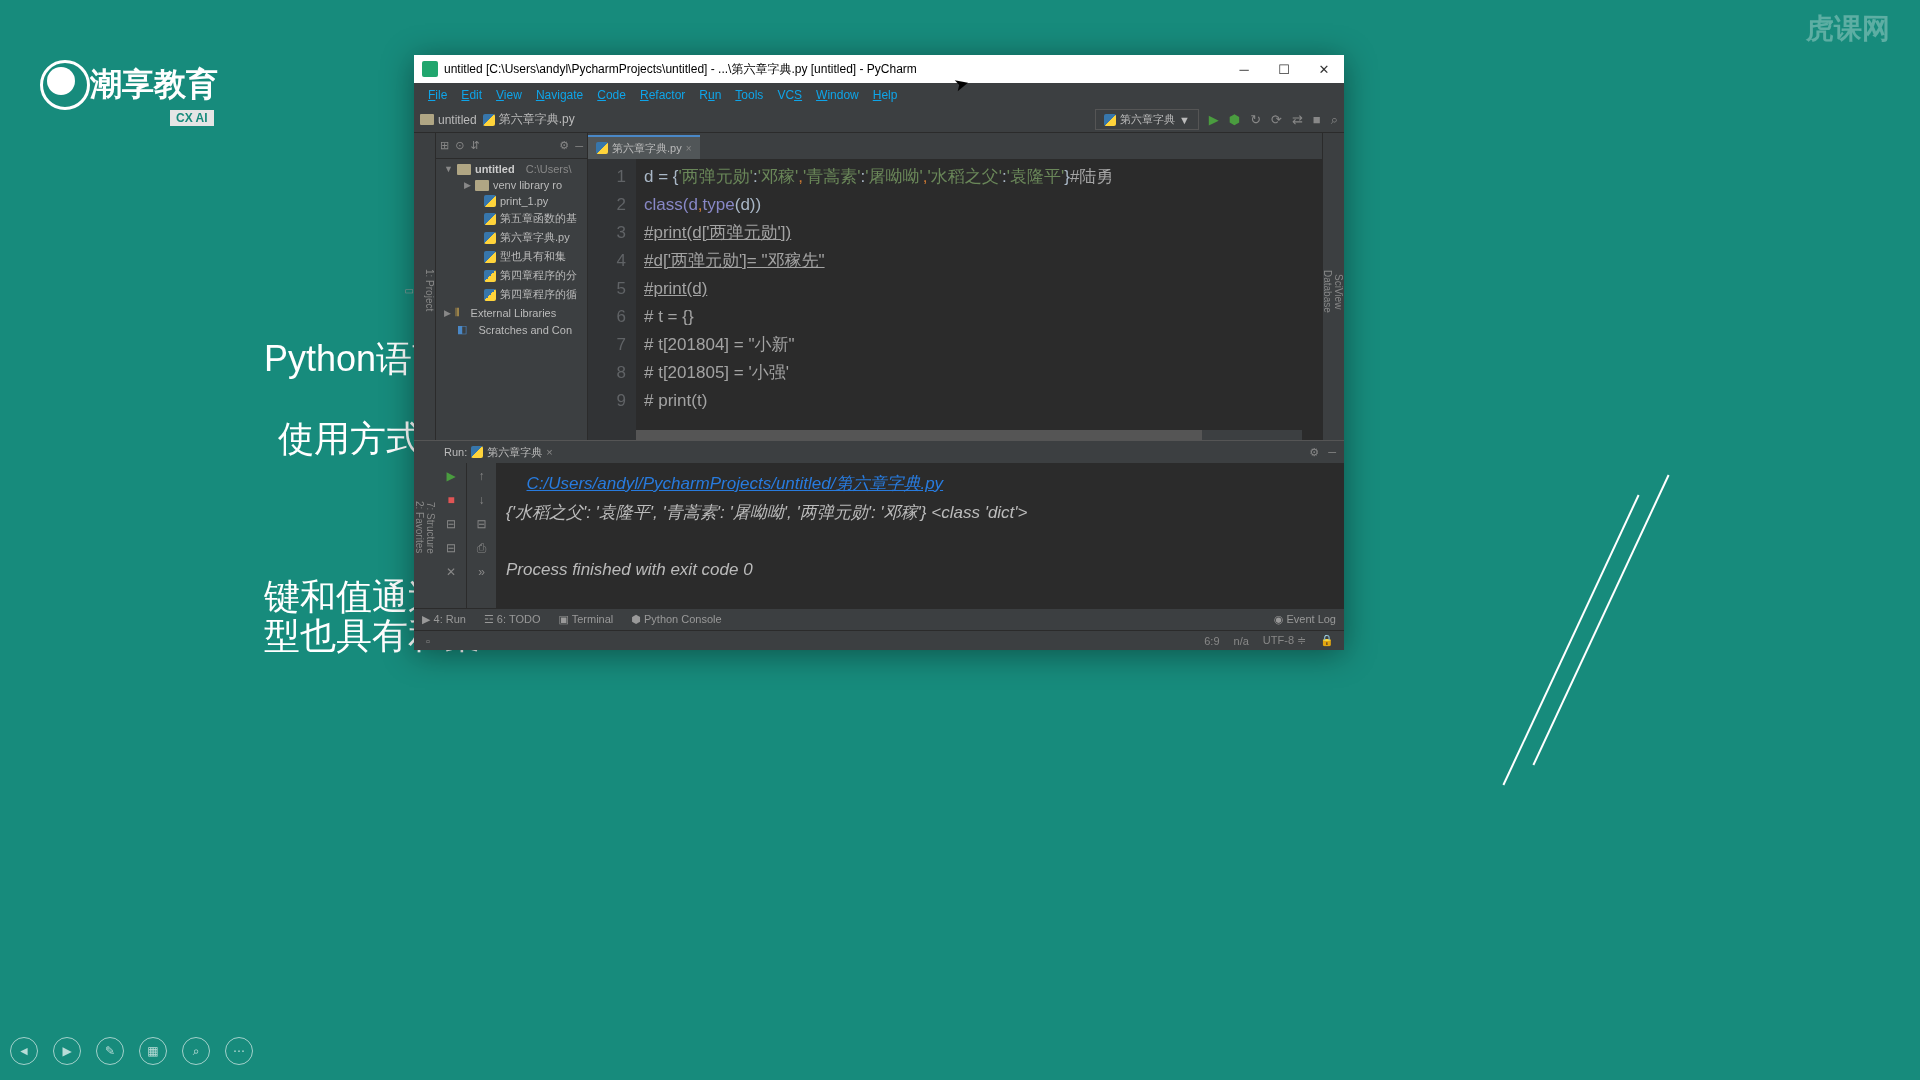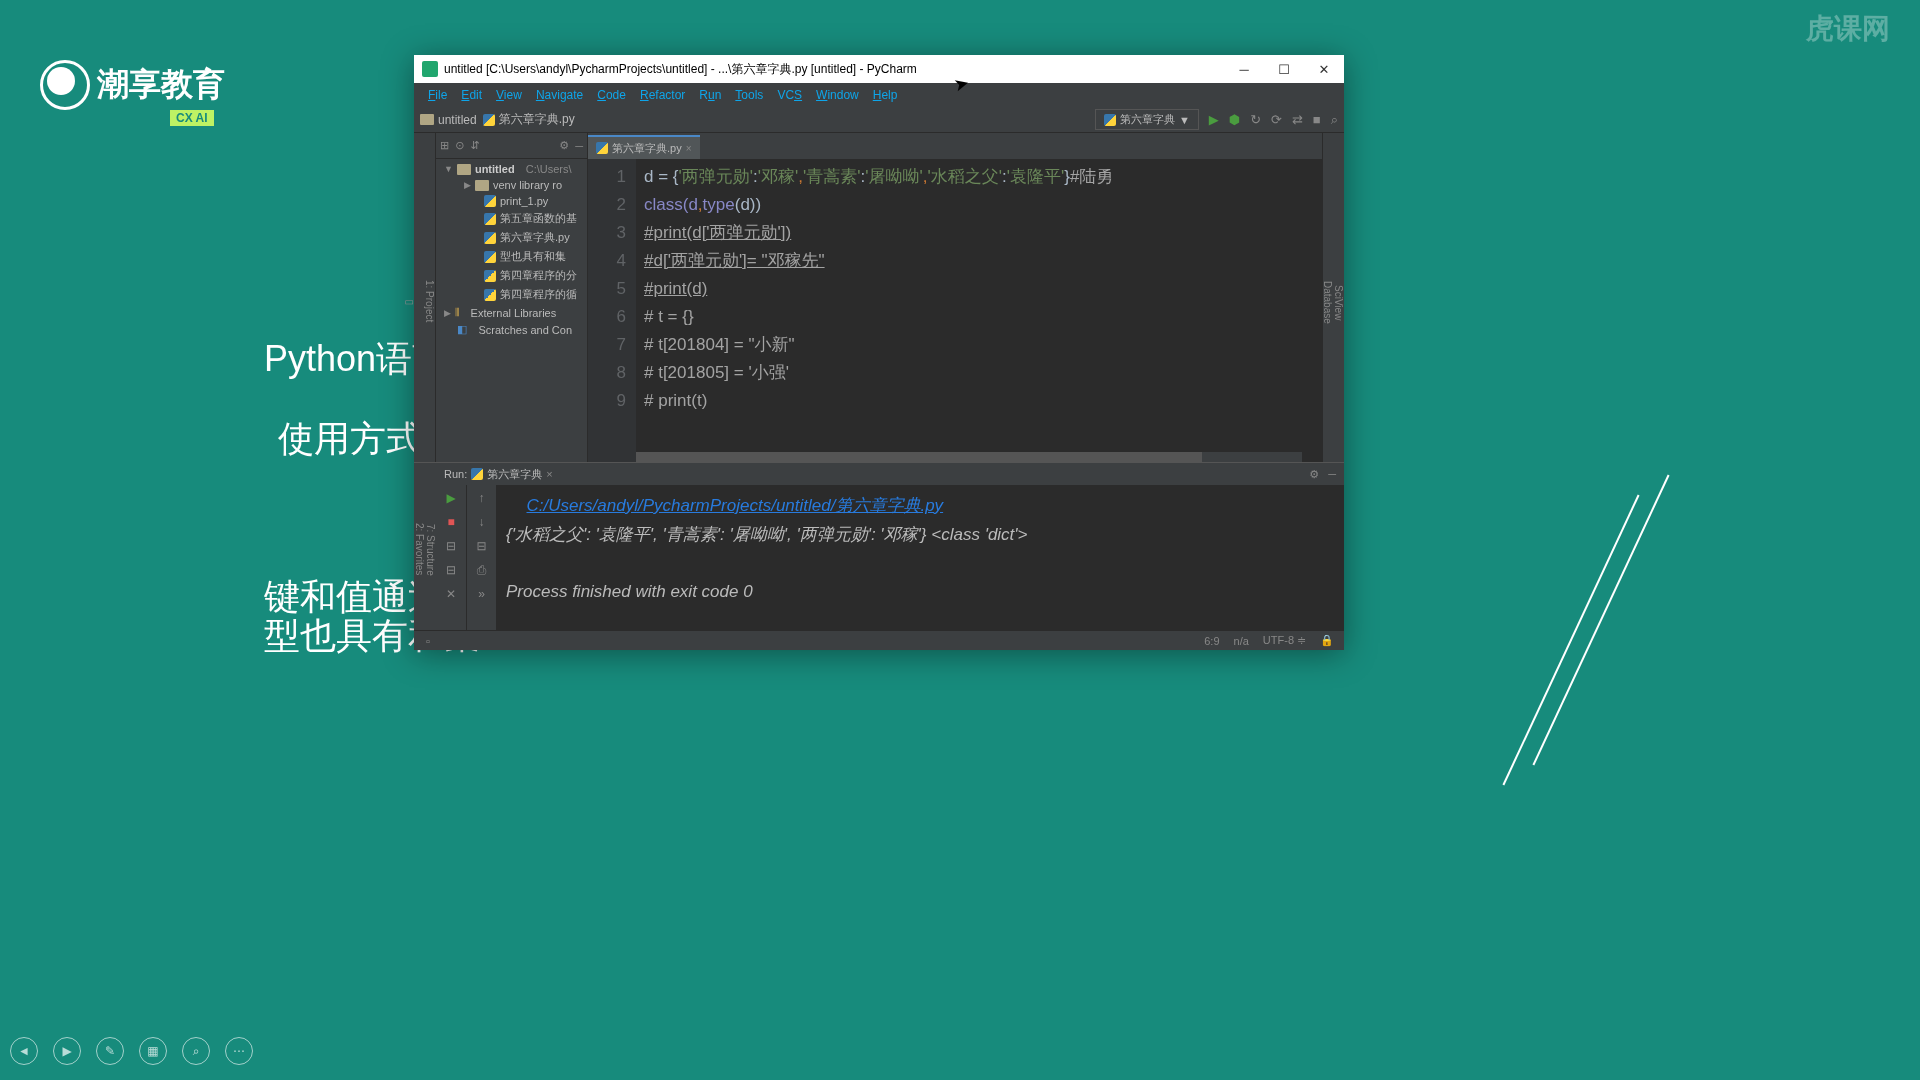--- a/index.html
+++ b/index.html
@@ -1,22 +1,22 @@
 <!DOCTYPE html>
 <html><head>
 <meta charset="utf-8">
 <style>
 *{box-sizing:border-box;margin:0;padding:0;font-family:"Microsoft YaHei",Arial,sans-serif;}
 body{width:1920px;height:1080px;background:#178b7c;overflow:hidden;position:relative;}
 .bg-text{position:absolute;color:#fff;font-size:36px;font-weight:300;}
-.logo{position:absolute;left:40px;top:60px;color:#fff;display:flex;align-items:center;gap:7px;}
+.logo{position:absolute;left:40px;top:60px;color:#fff;display:flex;align-items:center;gap:0;}
 .logo-icon{width:50px;height:50px;border:3px solid #fff;border-radius:50%;position:relative;}
 .logo-icon::after{content:"";position:absolute;width:28px;height:28px;border-radius:50%;background:#fff;left:4px;top:4px;}
 .logo-text{font-size:32px;font-weight:bold;}
-.logo-sub{background:#bef264;color:#178b7c;font-size:12px;padding:1px 6px;position:absolute;left:130px;top:50px;font-weight:bold;}
+.logo-sub{background:#e5e5e5;color:#178b7c;font-size:12px;padding:1px 6px;position:absolute;left:130px;top:50px;font-weight:bold;}
 .watermark{position:absolute;right:30px;top:10px;color:rgba(255,255,255,0.3);font-size:28px;font-weight:bold;}
 .player-controls{position:absolute;left:10px;bottom:15px;display:flex;gap:15px;}
 .pc-btn{width:28px;height:28px;border:1.5px solid rgba(255,255,255,0.6);border-radius:50%;display:flex;align-items:center;justify-content:center;color:rgba(255,255,255,0.7);font-size:12px;}
 .lines{position:absolute;right:210px;bottom:280px;width:180px;height:300px;pointer-events:none;}
 .lines::before,.lines::after{content:"";position:absolute;width:2px;height:320px;background:#fff;transform:rotate(25deg);}
 .lines::before{left:40px;top:-20px;}
 .lines::after{left:70px;top:-40px;}
 
 .window{position:absolute;left:414px;top:55px;width:930px;height:595px;background:#3c3f41;box-shadow:0 4px 30px rgba(0,0,0,0.4);display:flex;flex-direction:column;}
 .titlebar{height:28px;background:#fff;display:flex;align-items:center;padding:0 8px;color:#000;font-size:12px;position:relative;}
@@ -287,20 +287,29 @@
           <span>»</span>
         </div>
         <div class="rp-out">  <span class="rp-link">C:/Users/andyl/PycharmProjects/untitled/第六章字典.py</span>
 <span>{'水稻之父': '袁隆平', '青蒿素': '屠呦呦', '两弹元勋': '邓稼'} &lt;class 'dict'&gt;</span>
 
 <span>Process finished with exit code 0</span></div>
       </div>
     </div>
   </div>
 
+  <div class="bottombar">
+    <span>▶ <span class="u">4: Run</span></span>
+    <span>☲ <span>6: TODO</span></span>
+    <span>▣ <span>Terminal</span></span>
+    <span>⬢ <span>Python Console</span></span>
+    <div class="bb-right">
+      <span>◉ <span>Event Log</span></span>
+    </div>
+  </div>
 
   <div class="statusbar">
     <span style="margin-right:auto;margin-left:2px;">▫</span>
     <span>6:9</span>
     <span>n/a</span>
     <span><span>UTF-8</span> ≑</span>
     <span>🔒</span>
   </div>
 </div>
 

